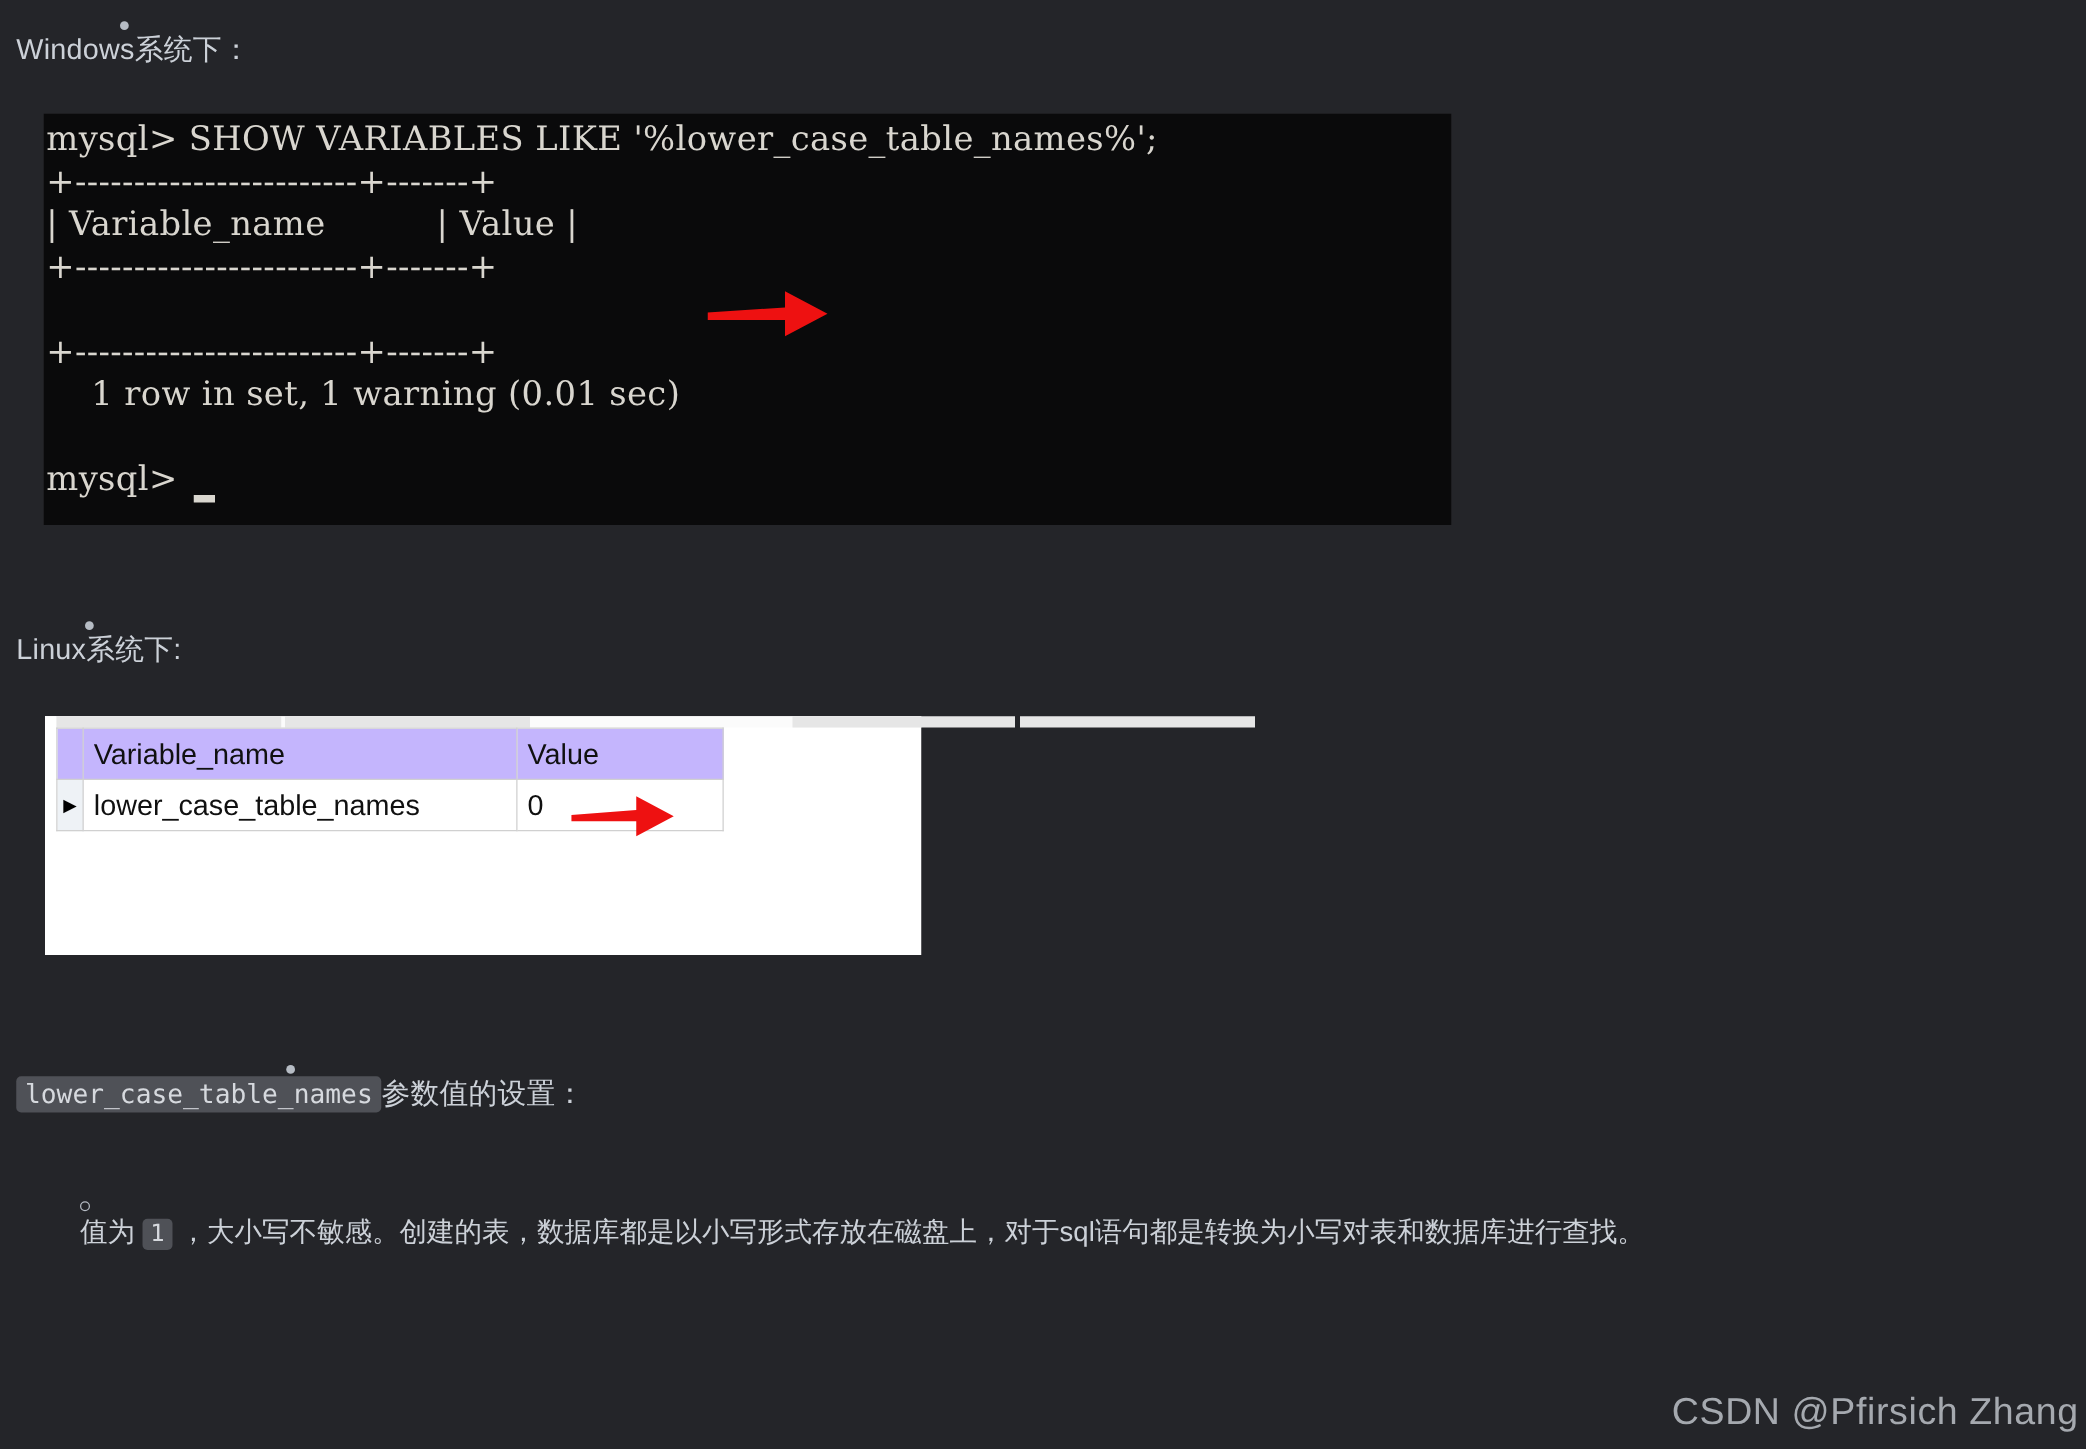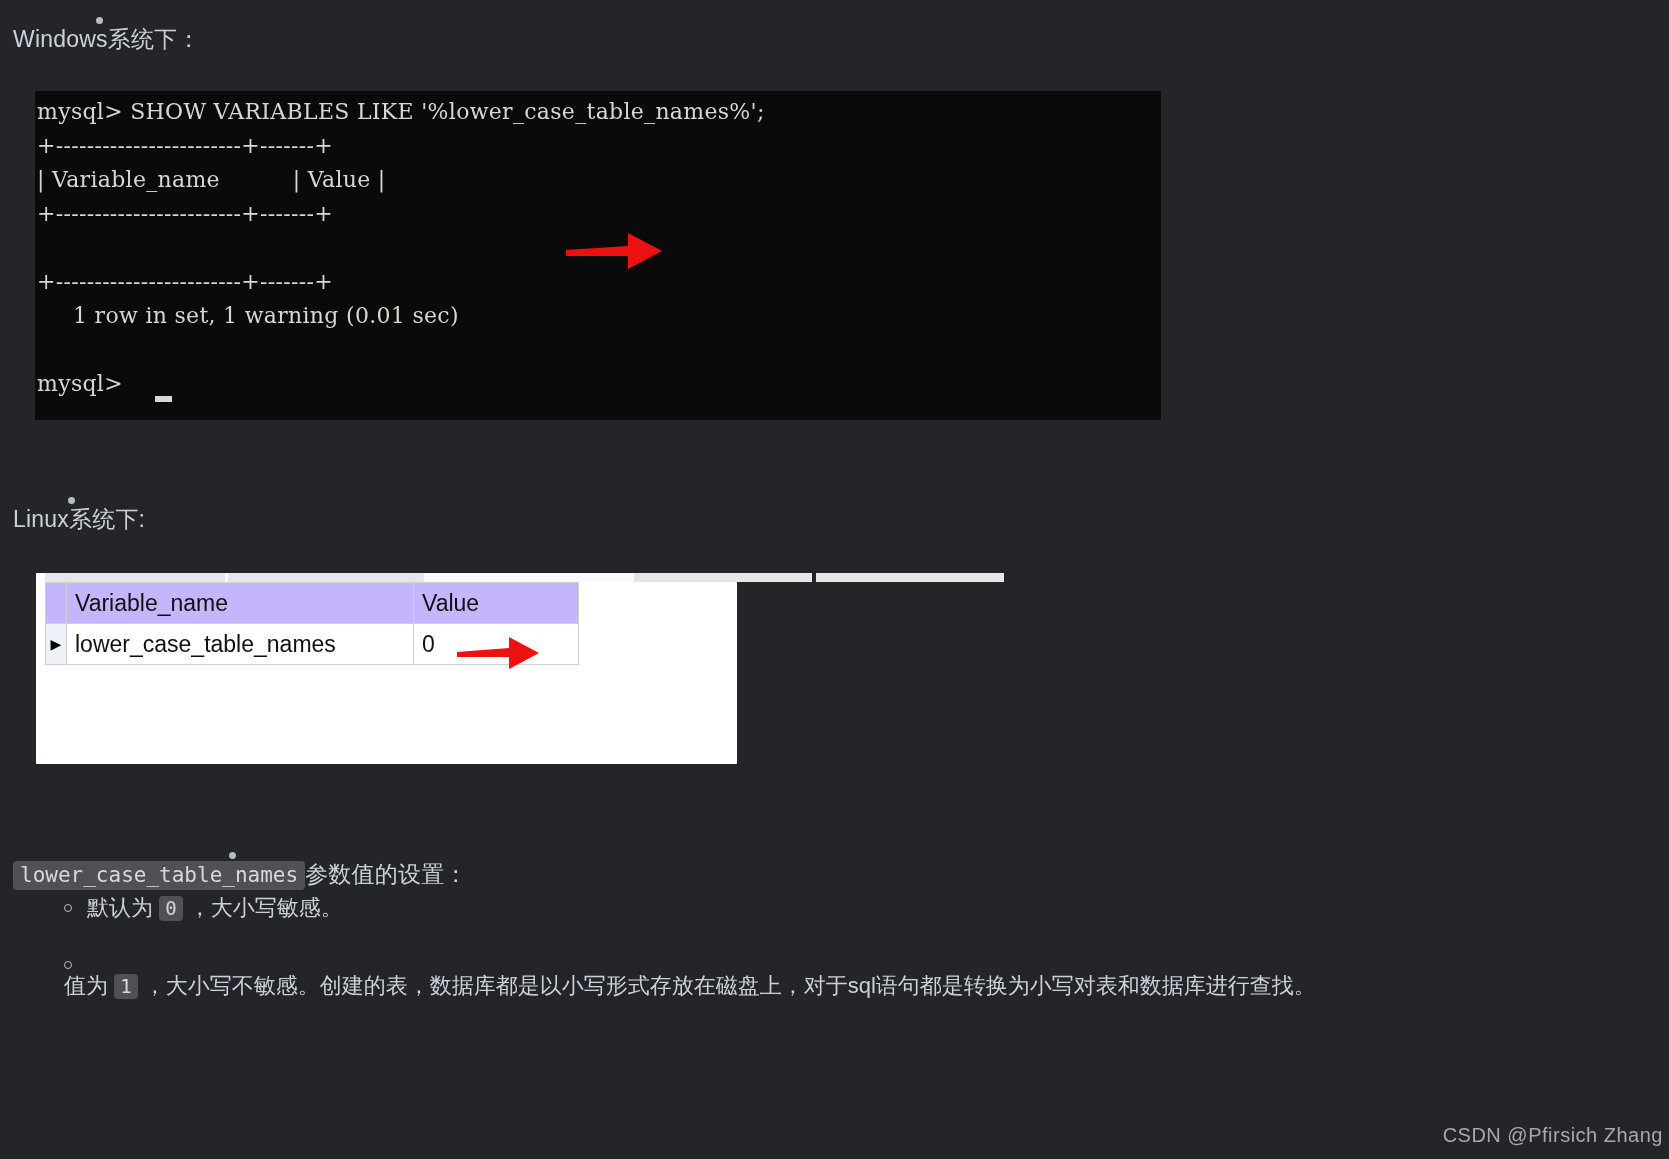--- a/index.html
+++ b/index.html
@@ -56,21 +56,21 @@
     top: 91px;
     width: 1126px;
     height: 329px;
     background: #0a0a0b;
     overflow: hidden;
   }
   .terminal .tline {
     position: absolute;
     left: 0;
     font-family: "DejaVu Serif", "Liberation Serif", serif;
-    font-size: 22px;
+    font-size: 27px;
     line-height: 34px;
     color: #d9d6cf;
     white-space: pre;
     letter-spacing: 0.3px;
   }
   .term-cursor {
     position: absolute;
     width: 17px;
     height: 6px;
     background: #d9d6cf;
@@ -157,21 +157,21 @@
     display: block;
   }
   .sub-line { position: absolute; display: flex; align-items: flex-start; }
   .sub-line .bullet-ring { margin-top: 13px; }
 
   
   .watermark {
     position: absolute;
     right: 6px;
     bottom: 12px;
-    font-size: 20px;
+    font-size: 30px;
     color: #a5a9af;
     letter-spacing: .5px;
     white-space: pre;
   }
 </style>
 </head>
 <body>
 
 <div class="page">
 
@@ -227,24 +227,20 @@
 
   <svg class="arrow" style="left:457px; top:635px;" width="85" height="38" viewBox="0 0 85 38">
     <path d="M0 22 L52 22 L52 34 L82 18 L52 2 L52 13 L0 17 Z" fill="#ee1111"></path>
   </svg>
 
   <div class="bullet-line" style="left:13px; top:841px;">
     <span class="bullet-dot" style="margin-top:11px;"></span>
     <span class="bullet-text"><code class="inline">lower_case_table_names</code><span>参数值的设置：</span></span>
   </div>
 
-  <div class="sub-line" style="left:64px; top:891px; width:1560px;">
-    <span class="bullet-ring"></span>
-    <span class="sub-text"><span>默认为 </span><code class="tiny">0</code><span> ，大小写敏感。</span></span>
-  </div>
 
   <div class="sub-line" style="left:64px; top:948px; width:1545px;flex-direction:column;">
     <span class="bullet-ring"></span>
     <span class="sub-text"><span>值为 </span><code class="tiny">1</code><span> ，大小写不敏感。创建的表，数据库都是以小写形式存放在磁盘上，对于sql语句都是转换为小写对表和数据库进行查找。</span></span>
   </div>
 
 
   <div class="watermark">CSDN @Pfirsich Zhang</div>
 
 </div>

